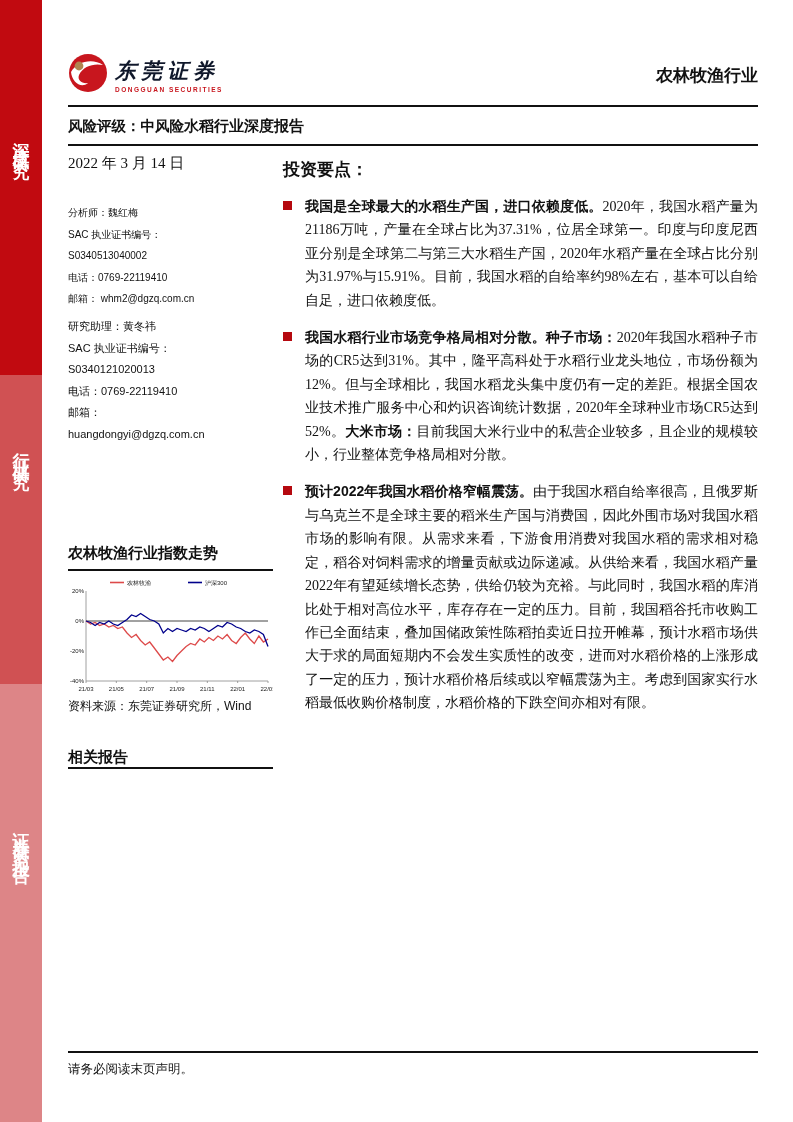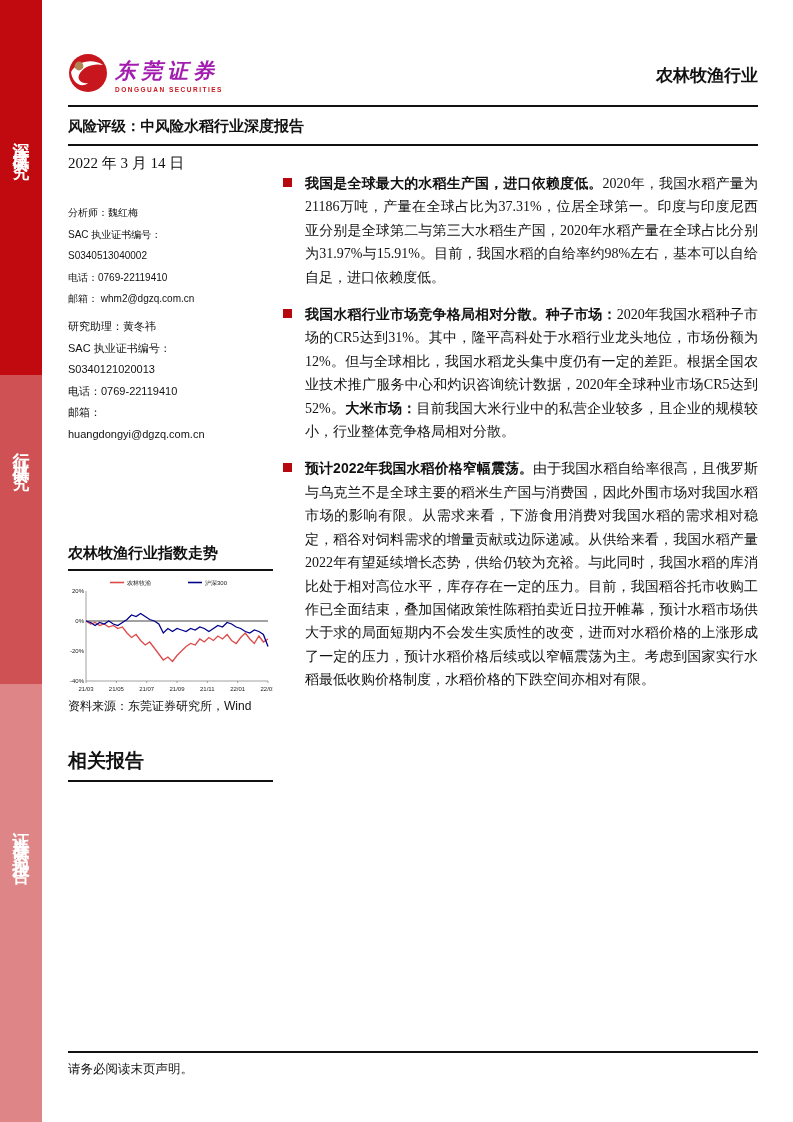--- a/index.html
+++ b/index.html
@@ -10,21 +10,21 @@
   .seg{width:42px;display:flex;justify-content:center;box-sizing:border-box;}
   .seg-label{writing-mode:vertical-rl;text-orientation:upright;color:#fff;
              font-family:"Liberation Sans","DejaVu Sans",sans-serif;
              font-weight:bold;font-size:17px;letter-spacing:7px;}
   
   .content{position:absolute;left:68px;top:0;width:690px;}
   .brand-row{display:flex;justify-content:space-between;align-items:center;
              padding-top:50px;height:50px;}
   .logo{display:flex;align-items:center;gap:7px;}
   .logo-text-cn{font-family:"Liberation Serif",serif;font-style:italic;font-weight:bold;
-                color:#a21caf;font-size:21px;letter-spacing:5px;white-space:nowrap;}
+                color:#0f172a;font-size:21px;letter-spacing:5px;white-space:nowrap;}
   .logo-text-en{font-family:"Liberation Sans",sans-serif;color:#c8161e;font-size:6.5px;
                 letter-spacing:1.5px;font-weight:bold;margin-top:1px;}
   .industry{font-family:"Liberation Sans","DejaVu Sans",sans-serif;font-weight:bold;font-size:17px;}
   .rule{border:0;border-top:2px solid #111;margin:0;}
   .rule1{margin-top:5px;}
   .title-row{display:flex;align-items:baseline;margin-top:9px;}
   .rating-wrap{width:212px;flex:none;}
   .rating{font-family:"Liberation Sans",sans-serif;font-weight:bold;font-size:18px;}
   .rating-note{font-family:"Liberation Sans",sans-serif;font-size:12px;font-weight:normal;}
   .report-title{font-family:"Liberation Sans","DejaVu Sans",sans-serif;font-size:20px;
@@ -37,22 +37,22 @@
   .columns{position:relative;}
   .left-col{position:absolute;left:0;top:0;width:208px;height:880px;
             font-family:"Liberation Sans","DejaVu Sans",sans-serif;}
   .date{position:absolute;top:8px;font-family:"Liberation Serif",serif;font-size:15px;}
   .analyst1{position:absolute;top:56px;font-size:10px;line-height:21.5px;}
   .analyst2{position:absolute;top:170px;font-size:11px;line-height:21.5px;}
   .chart-title{position:absolute;top:398px;width:205px;font-size:15px;font-weight:bold;
                border-bottom:2px solid #111;padding-bottom:6px;}
   .chart-box{position:absolute;top:430px;left:0;}
   .chart-source{position:absolute;top:552px;font-size:12px;}
-  .related{position:absolute;top:602px;width:205px;font-size:19px;font-weight:bold;
-           border-bottom:2px solid #111;padding-bottom:6px;}
+  .related{position:absolute;top:602px;width:205px;font-size:15px;font-weight:bold;
+           border-bottom:2px solid #111;}
   .tick{font-size:6px;fill:#222;font-family:"Liberation Sans",sans-serif;}
   
   .main-col{margin-left:215px;width:475px;padding-top:12px;}
   .section-title{font-family:"Liberation Sans","DejaVu Sans",sans-serif;font-size:17px;
                  font-weight:bold;margin:0 0 10px 0;}
   .bullet{position:relative;margin-top:14px;padding-left:22px;}
   .bmark{position:absolute;left:0;top:6px;width:9px;height:9px;background:#b5090f;}
   .btext{margin:0;font-size:14px;line-height:23.4px;text-align:justify;}
   .btext .lead{font-family:"Liberation Sans","DejaVu Sans",sans-serif;font-weight:bold;}
   
@@ -158,20 +158,21 @@
               <text x="59" y="9" class="tick">农林牧渔</text>
               <line x1="120" y1="6.5" x2="134" y2="6.5" stroke="#00008b" stroke-width="1.6"></line>
               <text x="137" y="9" class="tick">沪深300</text>
             </svg></div>
         <div class="chart-source">资料来源：东莞证券研究所，Wind</div>
 
         <div class="related">相关报告</div>
       </aside>
 
       <section class="main-col">
+        <h2 class="section-title">投资要点：</h2>
         <div>
             <div class="bullet">
               <span class="bmark"></span>
               <p class="btext"><span class="lead">我国是全球最大的水稻生产国，进口依赖度低。</span><span>2020年，我国水稻产量为21186万吨，产量在全球占比为37.31%，位居全球第一。印度与印度尼西亚分别是全球第二与第三大水稻生产国，2020年水稻产量在全球占比分别为31.97%与15.91%。目前，我国水稻的自给率约98%左右，基本可以自给自足，进口依赖度低。</span></p>
             </div>
             <div class="bullet">
               <span class="bmark"></span>
               <p class="btext"><span class="lead">我国水稻行业市场竞争格局相对分散。种子市场：</span><span>2020年我国水稻种子市场的CR5达到31%。其中，隆平高科处于水稻行业龙头地位，市场份额为12%。但与全球相比，我国水稻龙头集中度仍有一定的差距。根据全国农业技术推广服务中心和灼识咨询统计数据，2020年全球种业市场CR5达到52%。</span><span class="lead">大米市场：</span><span>目前我国大米行业中的私营企业较多，且企业的规模较小，行业整体竞争格局相对分散。</span></p>
             </div>
             <div class="bullet">

